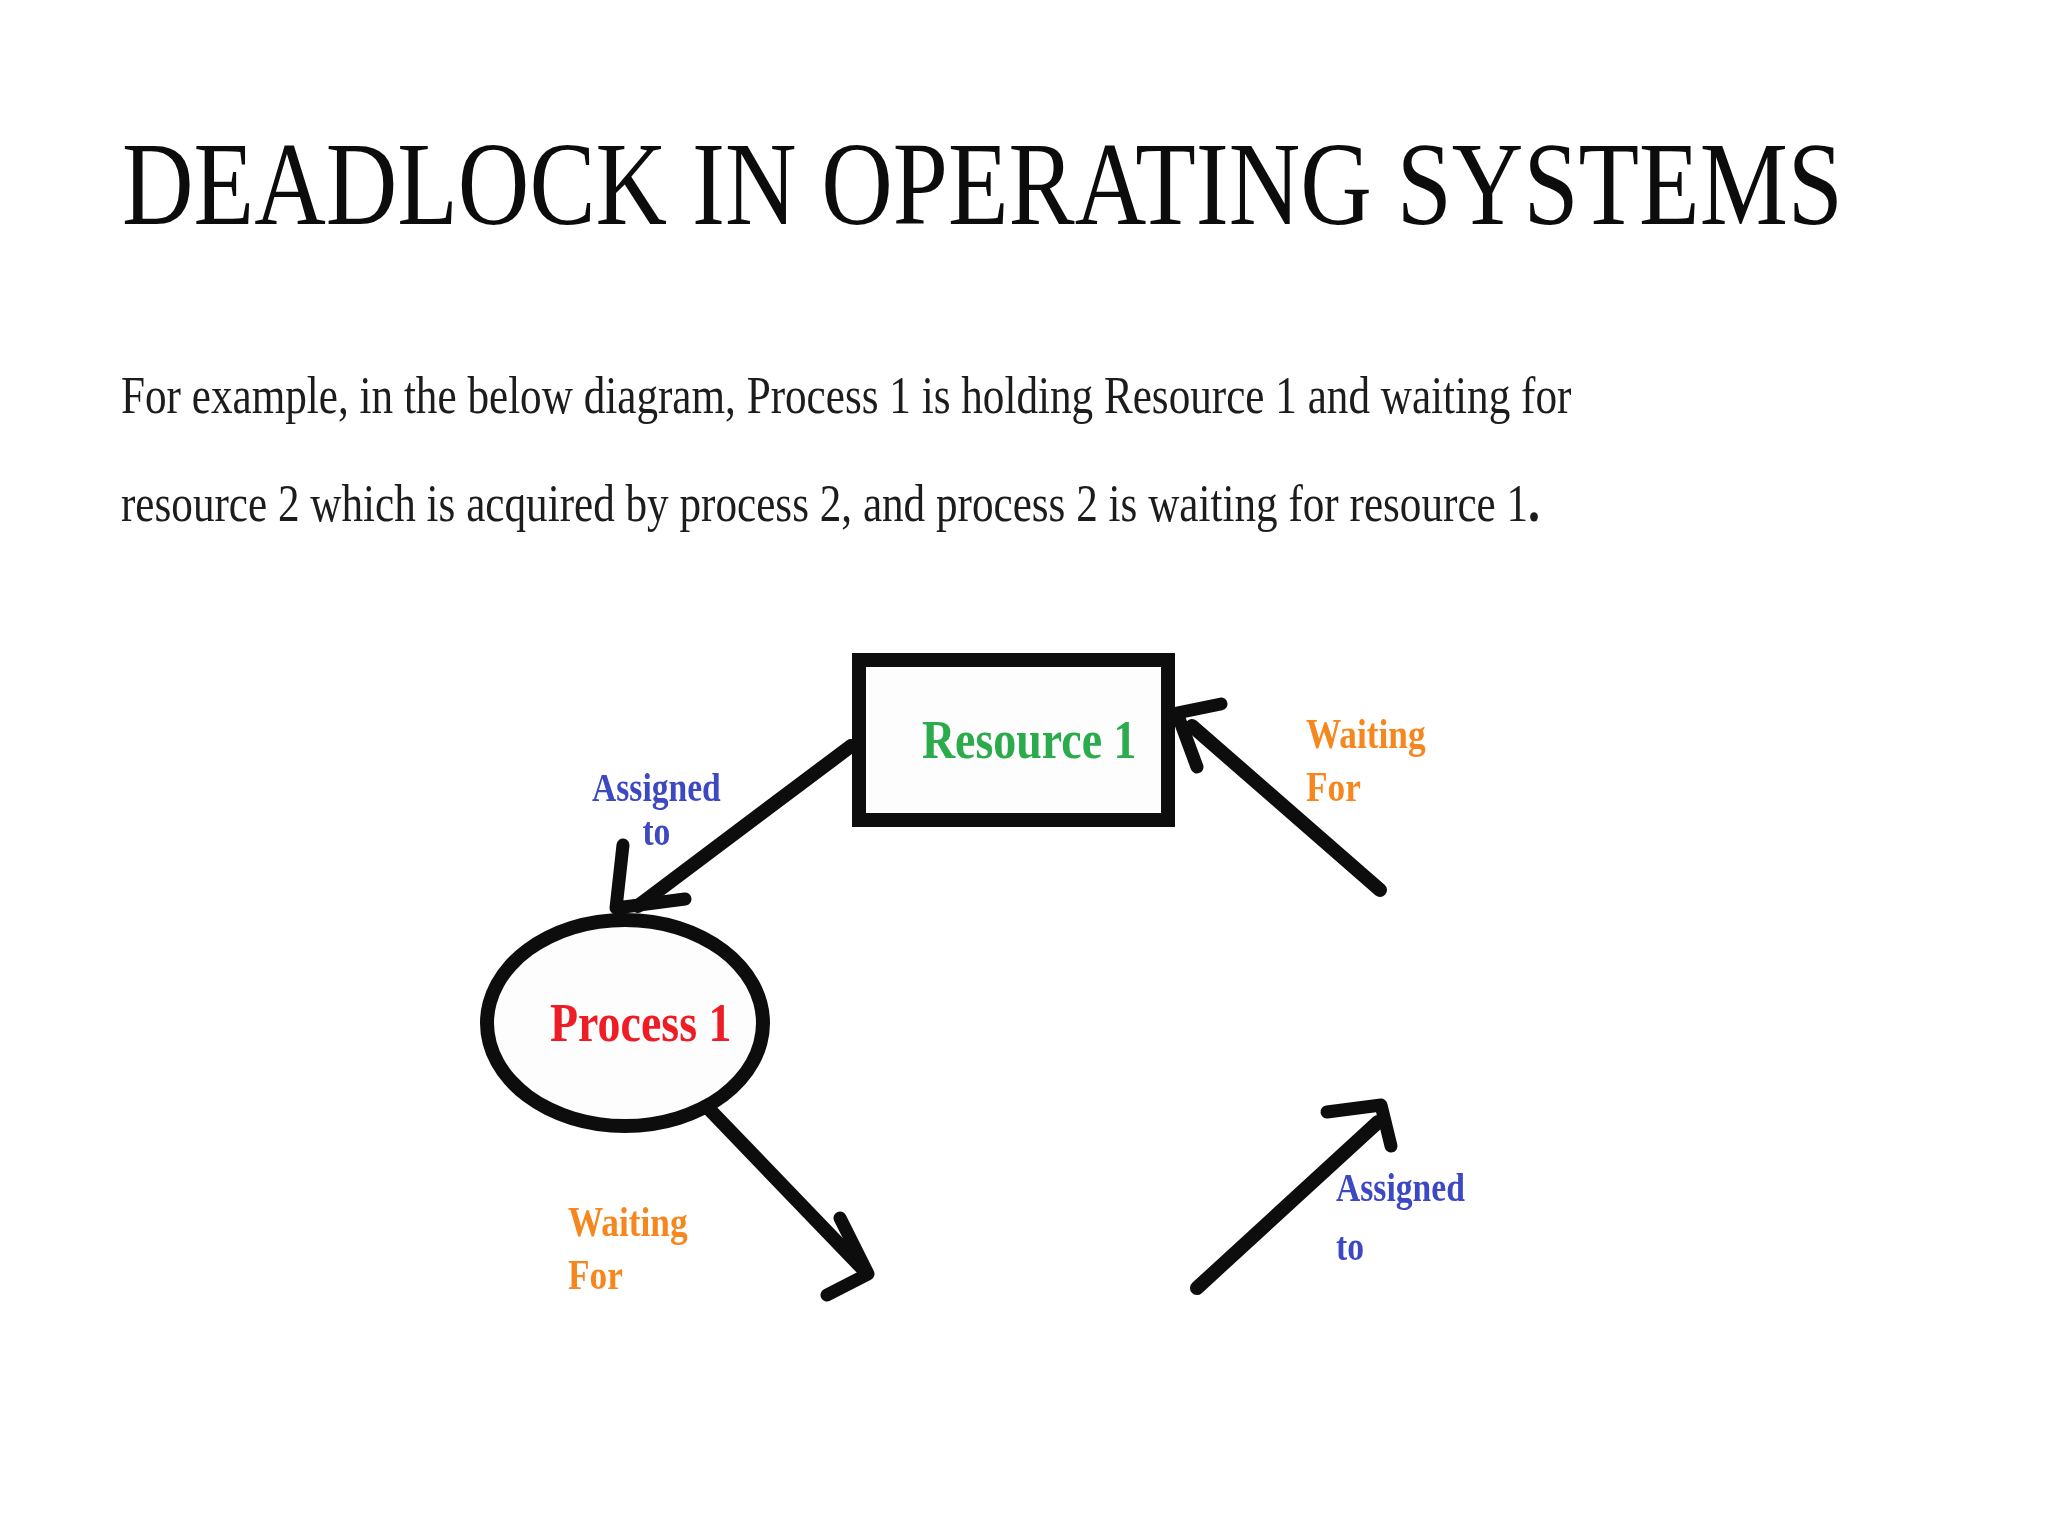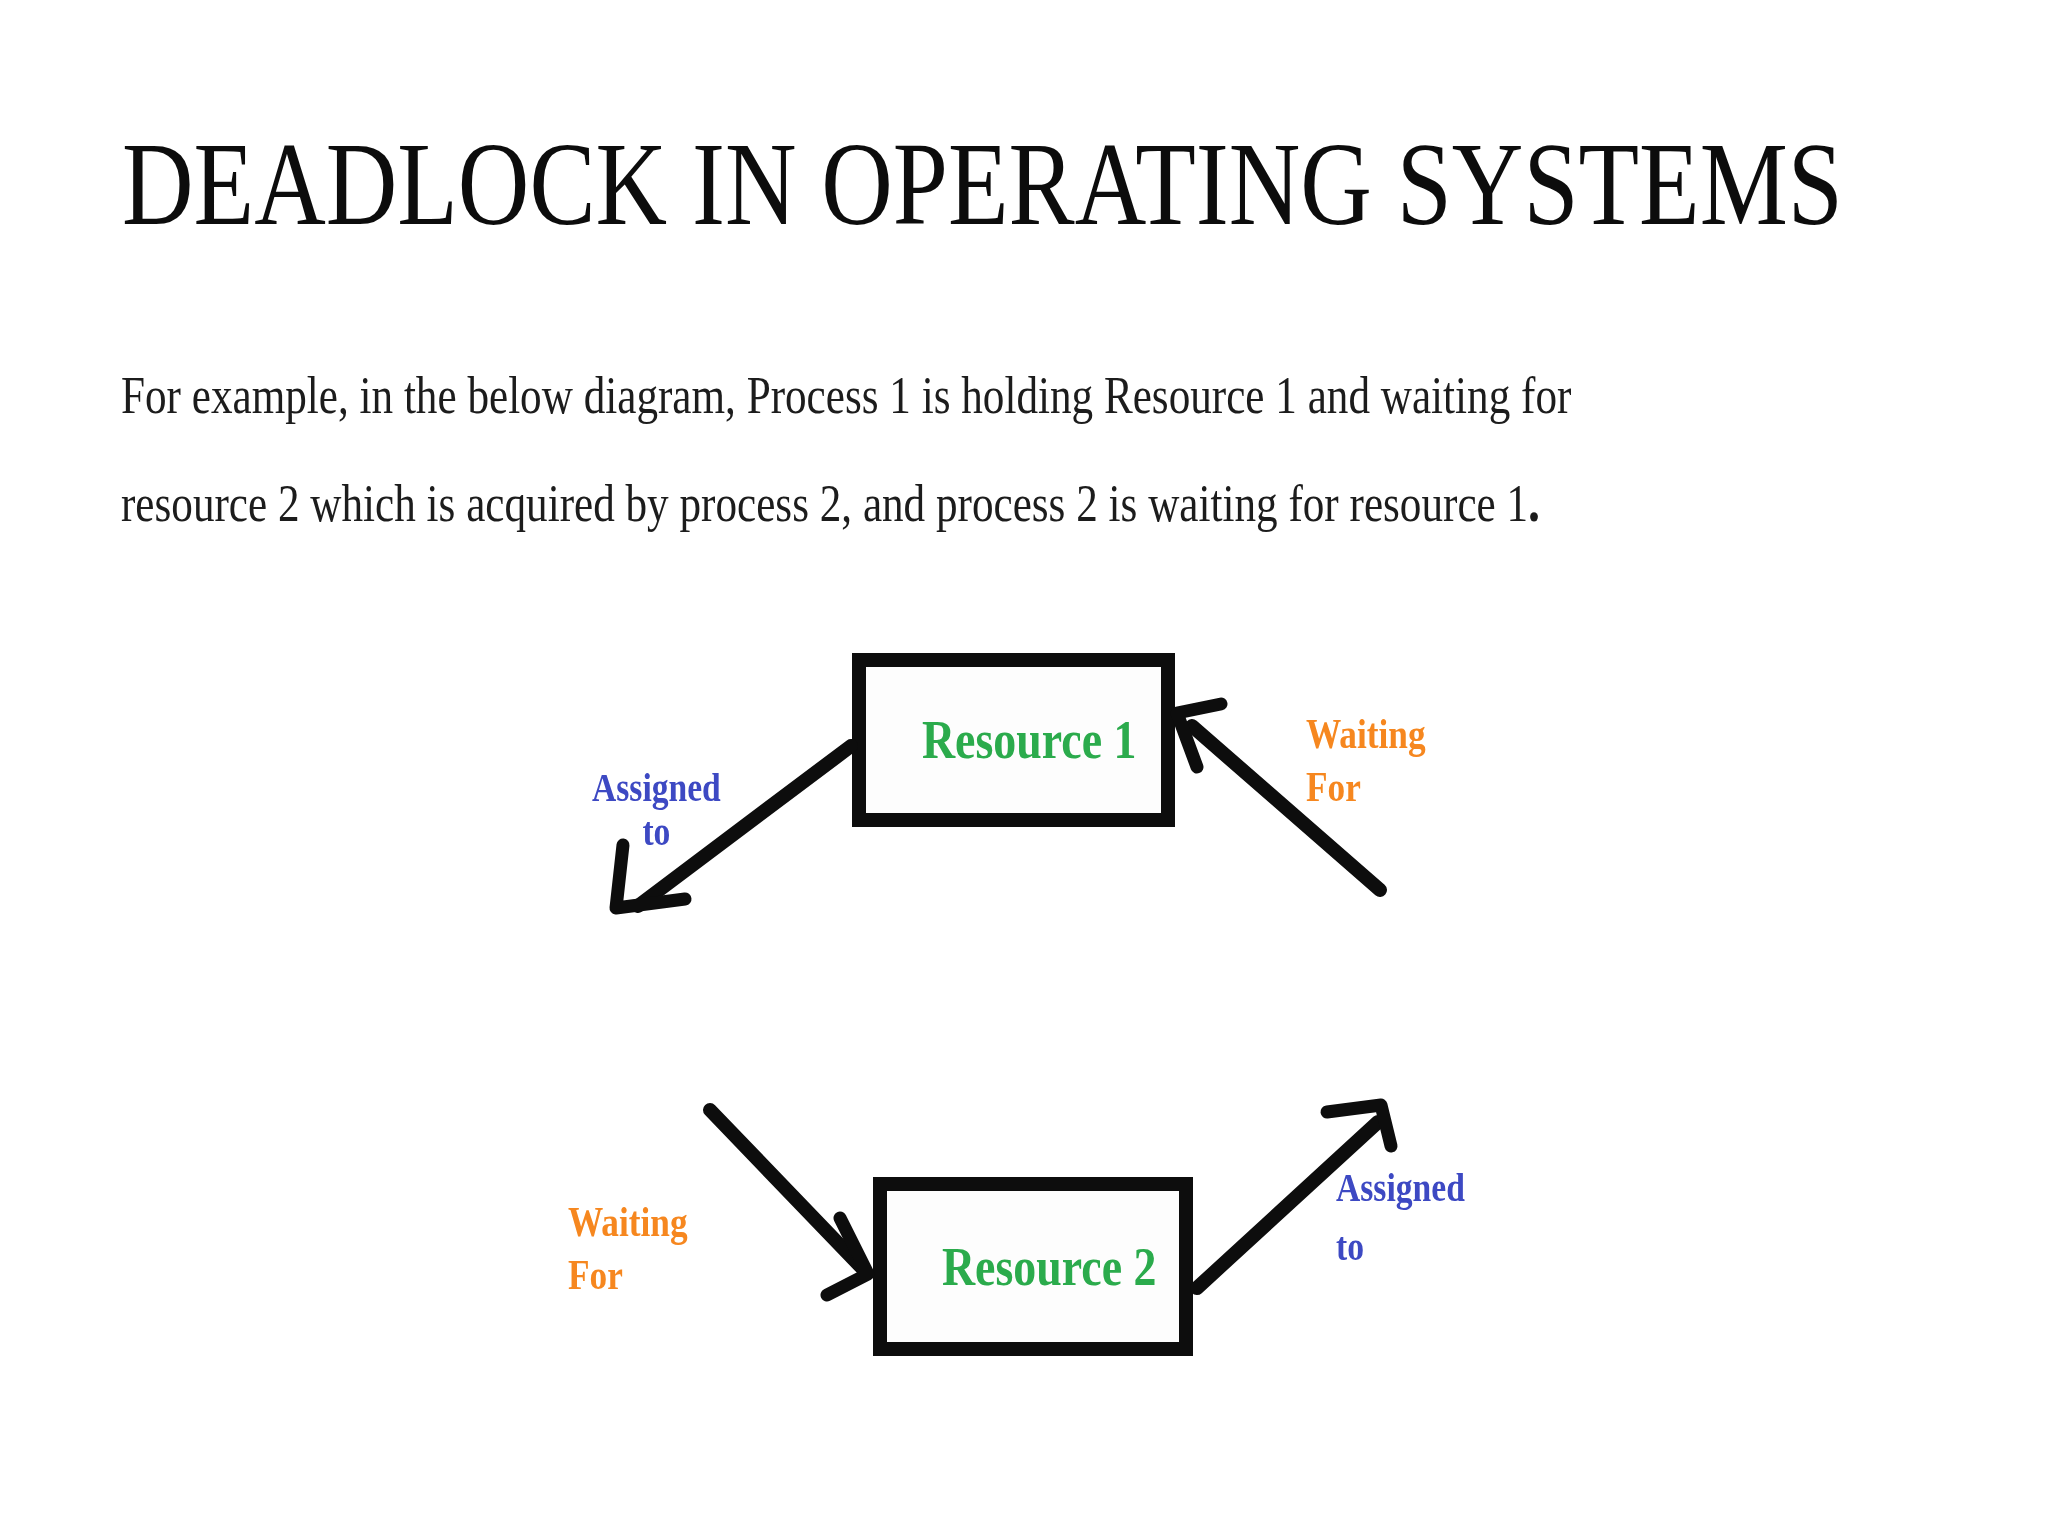--- a/index.html
+++ b/index.html
@@ -93,22 +93,22 @@
 <div id="slide">
 
   <div class="title">DEADLOCK IN OPERATING SYSTEMS</div>
 
   <div class="para-line" id="para-line1">For example, in the below diagram, Process 1 is holding Resource 1 and waiting for</div>
   <div class="para-line" id="para-line2"><span>resource 2 which is acquired by process 2, and process 2 is waiting for resource 1</span><span class="big-period">.</span></div>
 
   <div class="node rect-node" id="resource1">
     <span class="nlabel">Resource 1</span>
   </div>
-  <div class="node rect-node" id="resource2">
-    <span class="nlabel">Resource 2</span>
+  <div class="node ellipse-node" id="process1">
+    <span class="nlabel">Process 1</span>
   </div>
 
   <div class="edge-label blue" id="assigned-left">
     <div>Assigned</div>
     <div>to</div>
   </div>
   <div class="edge-label orange" id="waiting-right">
     <div>Waiting</div>
     <div>For</div>
   </div>

